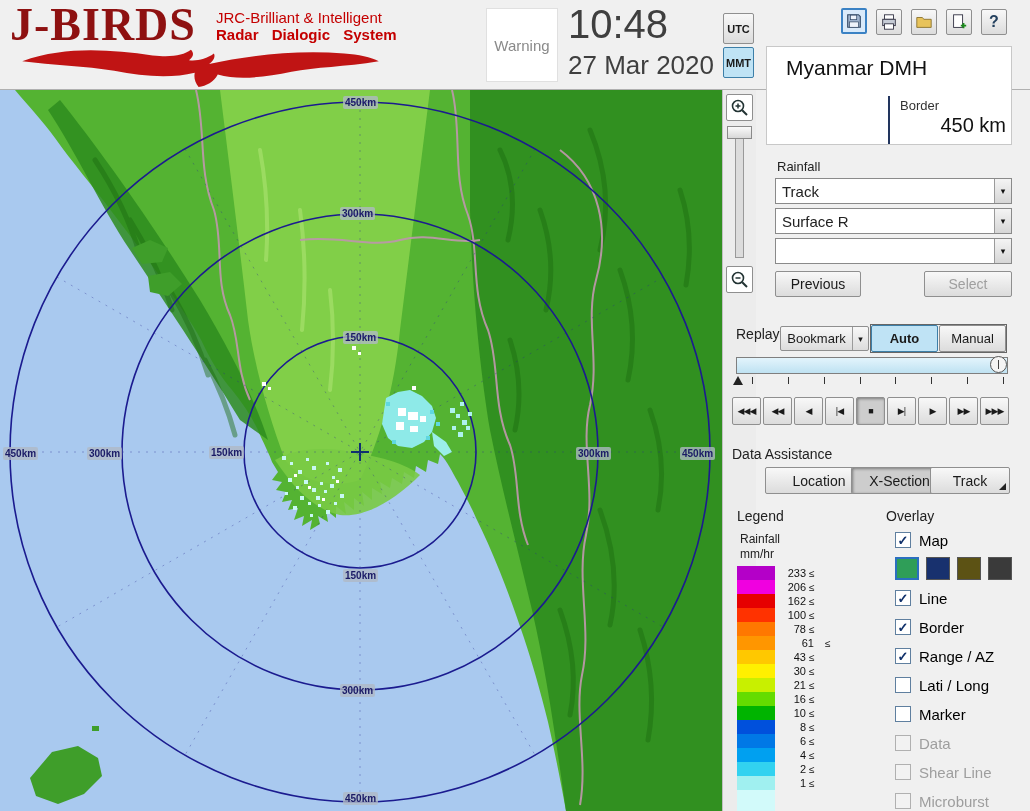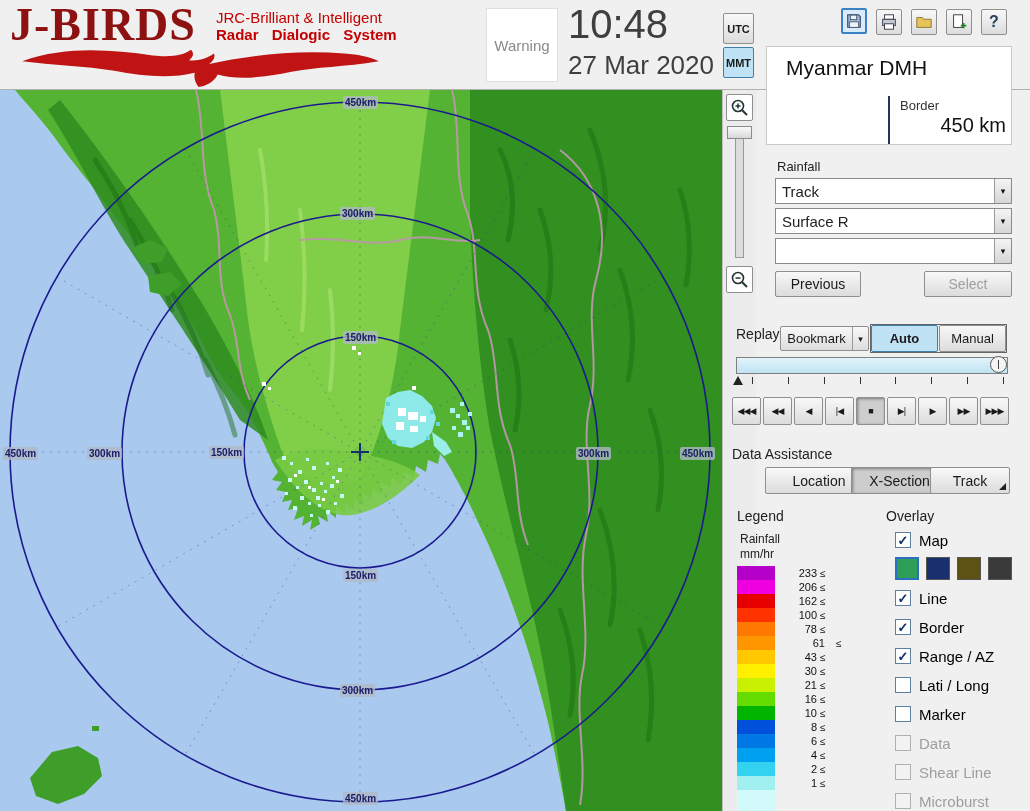--- a/index.html
+++ b/index.html
@@ -22,21 +22,21 @@
          border-left:1px solid #9a9a9a;display:flex;align-items:center;justify-content:center;
          font-size:9px;color:#111;box-sizing:border-box;}
   
   .chip{position:absolute;font-weight:bold;font-size:10px;color:#1a1a66;line-height:13px;
         background:rgba(176,184,196,.78);padding:0 2px;border-radius:2px;}
   
   .seclabel{position:absolute;font-size:13px;color:#222;}
   
   .lg-row{position:absolute;left:737px;display:flex;align-items:center;height:14px;}
   .lg-sw{width:38px;height:14px;}
-  .lg-val{font-size:11px;color:#111;width:26px;text-align:right;margin-left:16px;}
+  .lg-val{font-size:11px;color:#111;width:26px;text-align:right;margin-left:5px;}
   .lg-le{font-size:10px;color:#111;margin-left:3px;}
   
   .ov-row{position:absolute;left:895px;display:flex;align-items:center;gap:8px;font-size:15px;color:#000;height:20px;}
   .ov-row.disabled{color:#9e9e9e;}
   .cb{width:16px;height:16px;background:#fff;border:1px solid #5f7f9f;box-sizing:border-box;
       display:inline-flex;align-items:center;justify-content:center;font-size:13px;font-weight:bold;color:#10306a;flex:0 0 auto;}
   .ov-row.disabled .cb{border-color:#b0b0b0;background:#f2f2f2;}
   .swatch{position:absolute;width:24px;height:23px;border:1px solid #555;box-sizing:border-box;}
   .swatch.selected{border:2px solid #2a6fc0;}
   .corner-arrow{position:absolute;right:3px;bottom:3px;width:0;height:0;border-style:solid;

